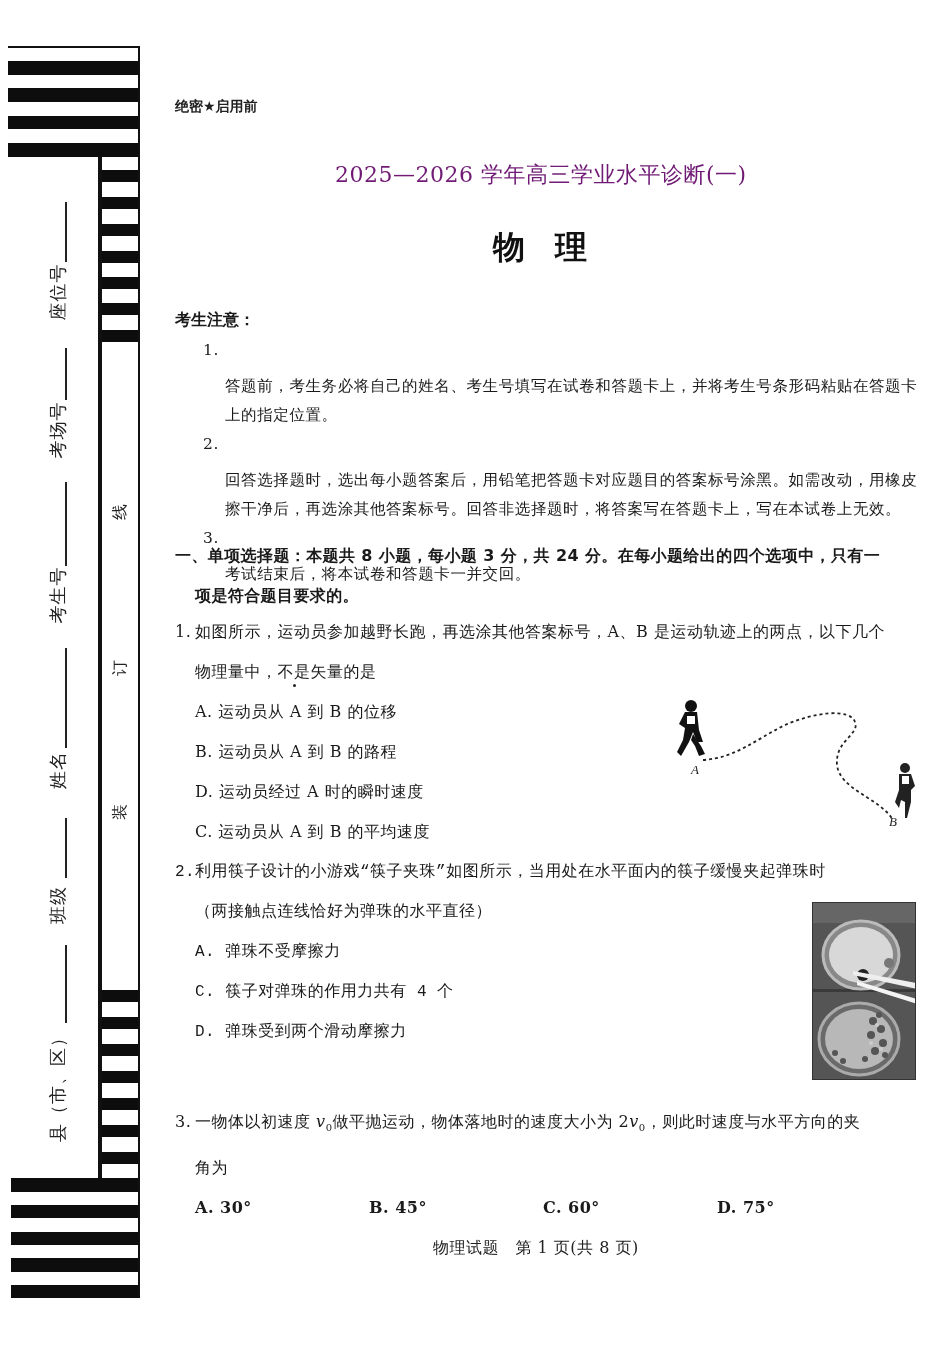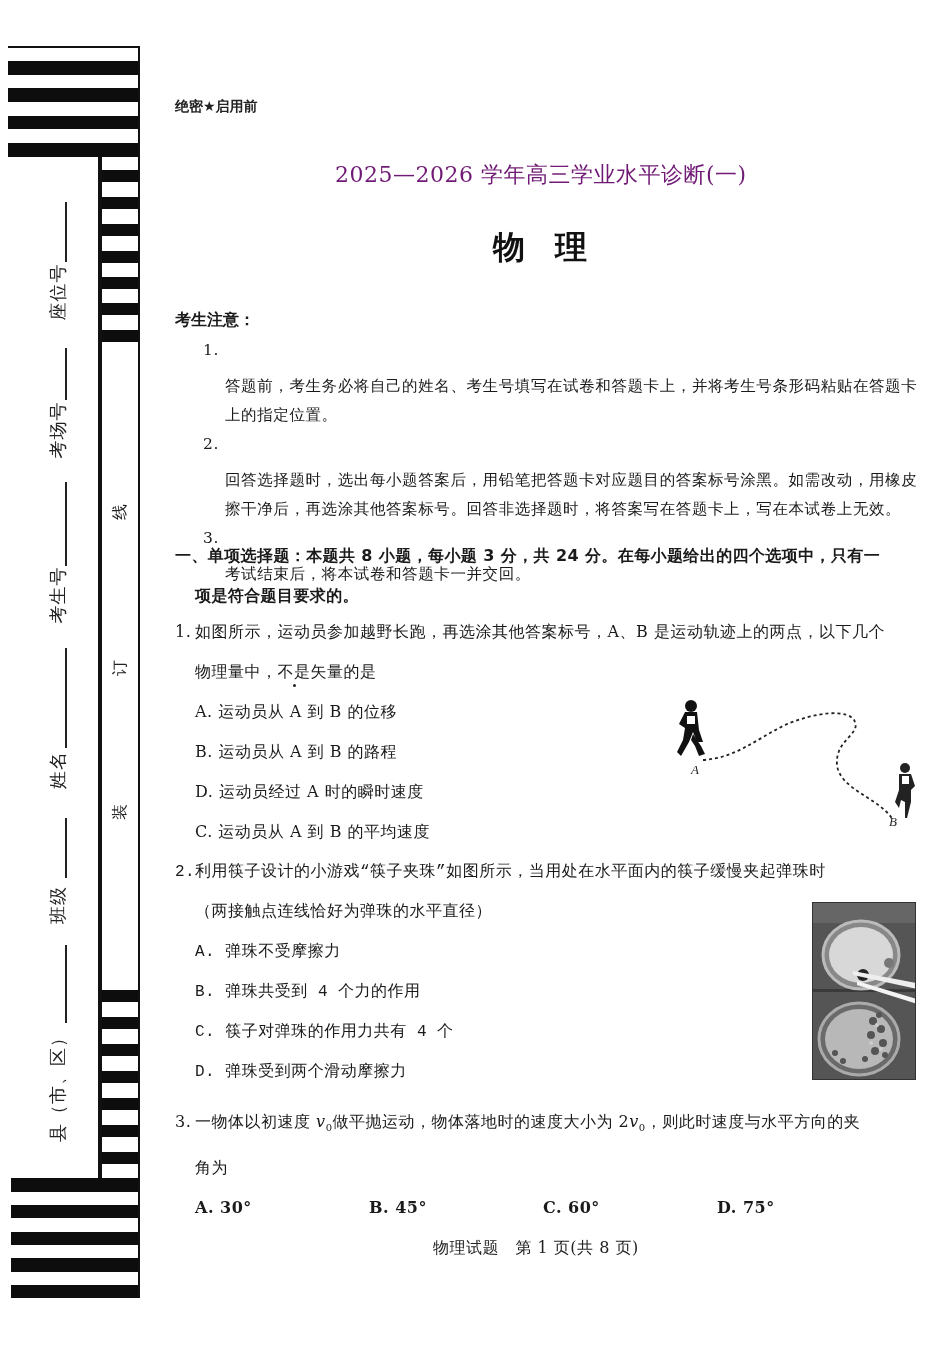--- a/index.html
+++ b/index.html
@@ -152,21 +152,20 @@
     <div class="opt">D. 运动员经过 A 时的瞬时速度</div>
     <div class="opt">C. 运动员从 A 到 B 的平均速度</div>
   </div>
 
   <div class="q" style="top:852px;font-family:Liberation Mono, monospace;">
     <div class="stem">
       <span class="num">2.</span><span>利用筷子设计的小游戏“筷子夹珠”如图所示，当用处在水平面内的筷子缓慢夹起弹珠时</span>
       <span class="cont">（两接触点连线恰好为弹珠的水平直径）</span>
     </div>
     <div class="opt">A. 弹珠不受摩擦力</div>
-    <div class="opt">B. 弹珠共受到 4 个力的作用</div>
     <div class="opt">C. 筷子对弹珠的作用力共有 4 个</div>
     <div class="opt">D. 弹珠受到两个滑动摩擦力</div>
   </div>
 
   <div class="q" style="top:1102px;">
     <div class="stem">
       <span class="num">3.</span><span>一物体以初速度 </span><i class="var">v</i><sub>0</sub><span>做平抛运动，物体落地时的速度大小为 2</span><i class="var">v</i><sub>0</sub><span>，则此时速度与水平方向的夹</span>
       <span class="cont">角为</span>
     </div>
     <div class="opts-row">

